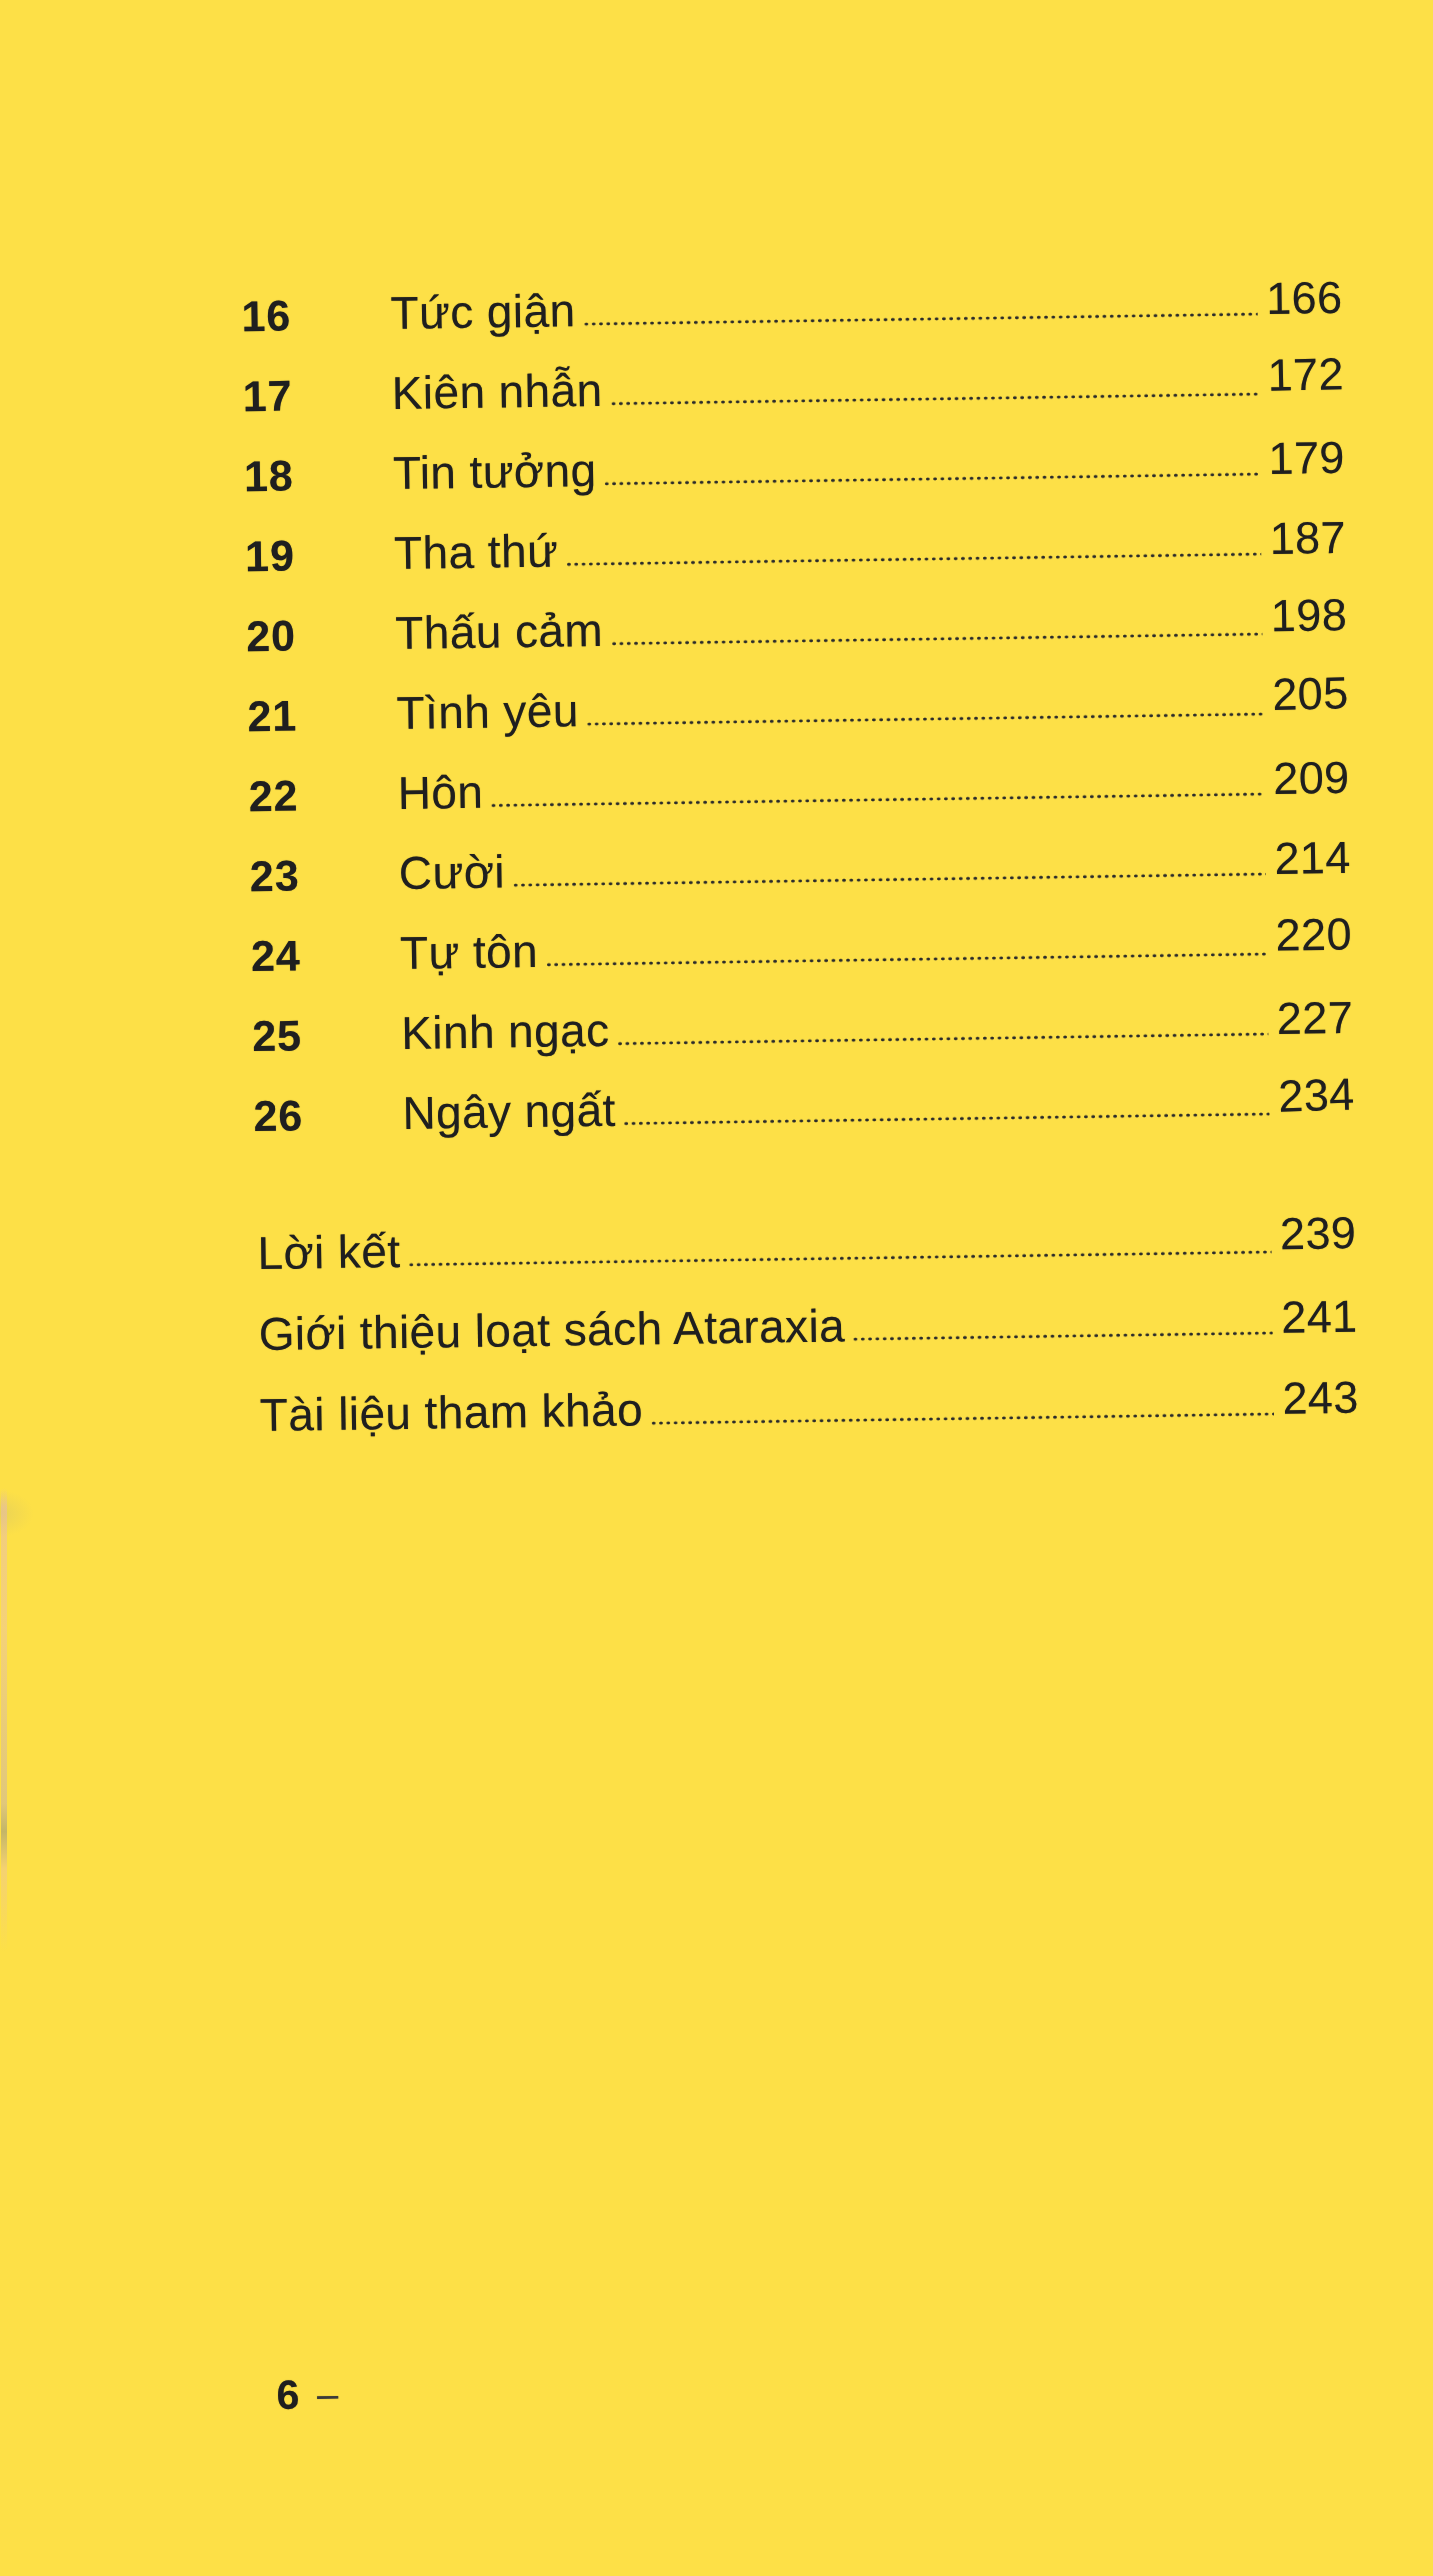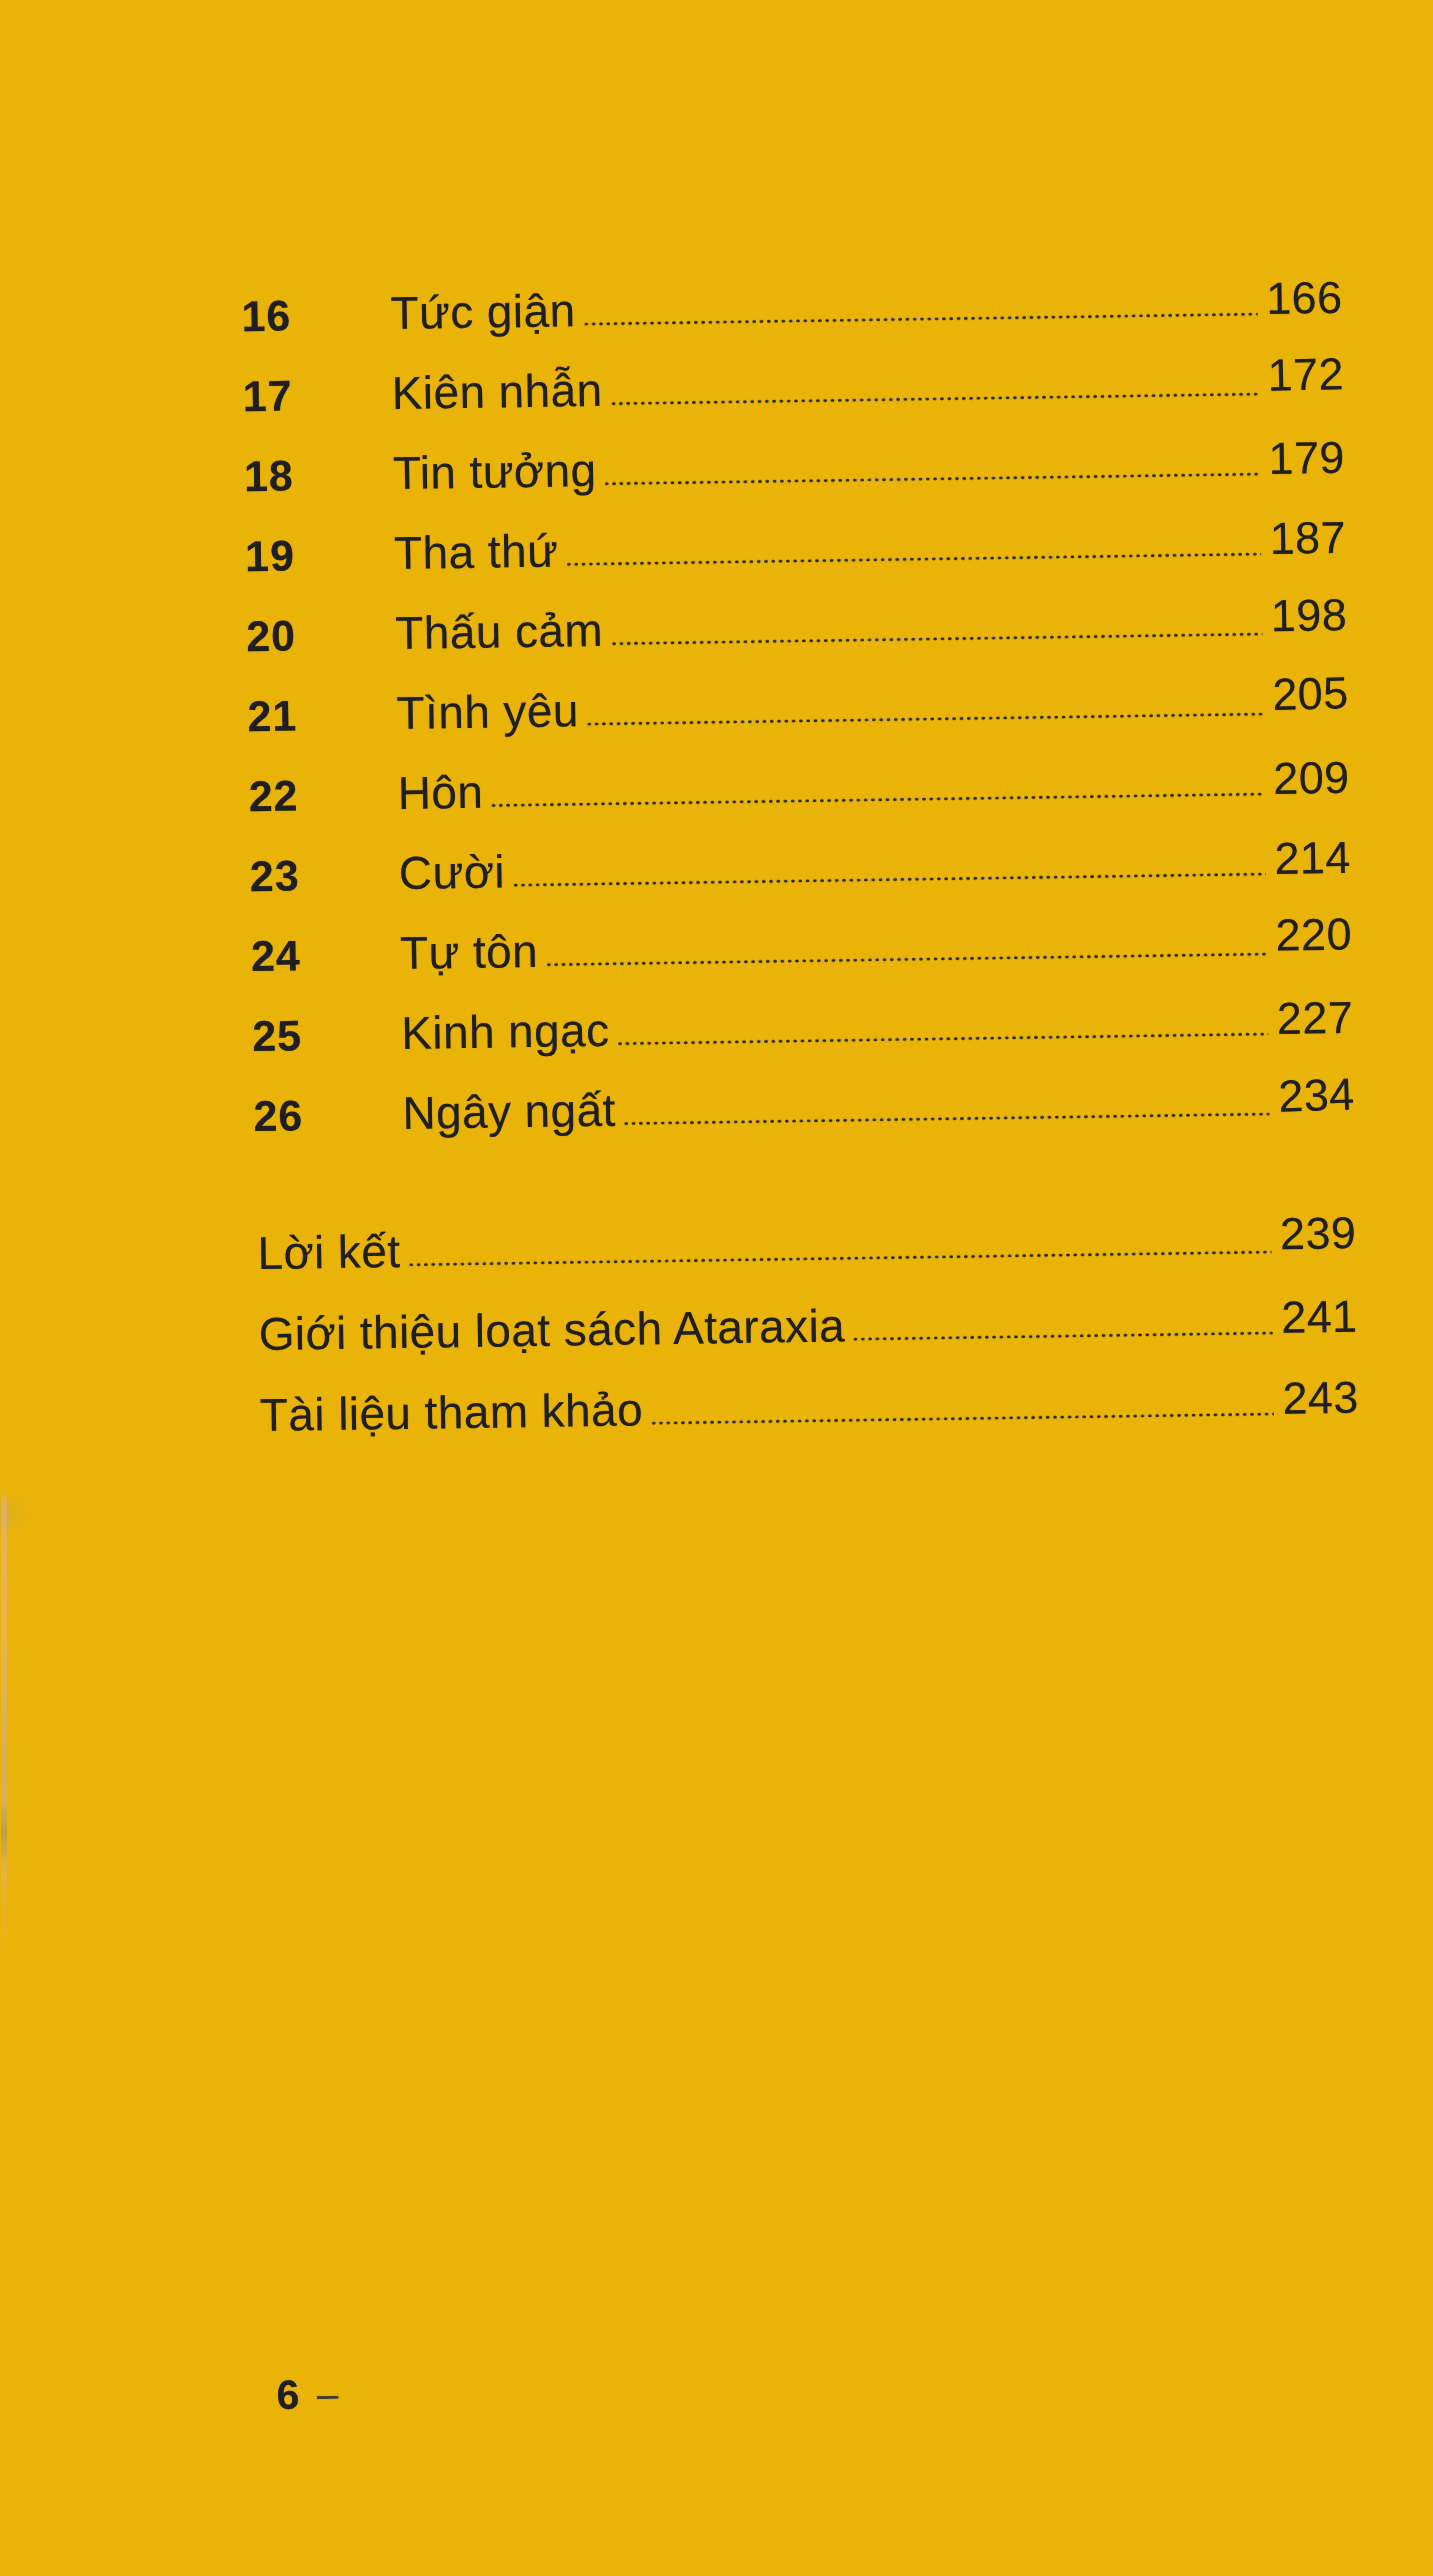--- a/index.html
+++ b/index.html
@@ -11,21 +11,21 @@
     height: 2576px;
     background: #ffffff;
     font-family: "Liberation Sans", sans-serif;
     color: #1f1f1f;
     overflow: hidden;
     position: relative;
   }
   #page {
     position: absolute;
     inset: 0;
-    background: #eab308;
+    background: #fde047;
   }
   
   #content {
     position: absolute;
     inset: 0;
     transform: rotate(-0.85deg);
     transform-origin: 258px 816px;
   }
   .chapters {
     position: absolute;

